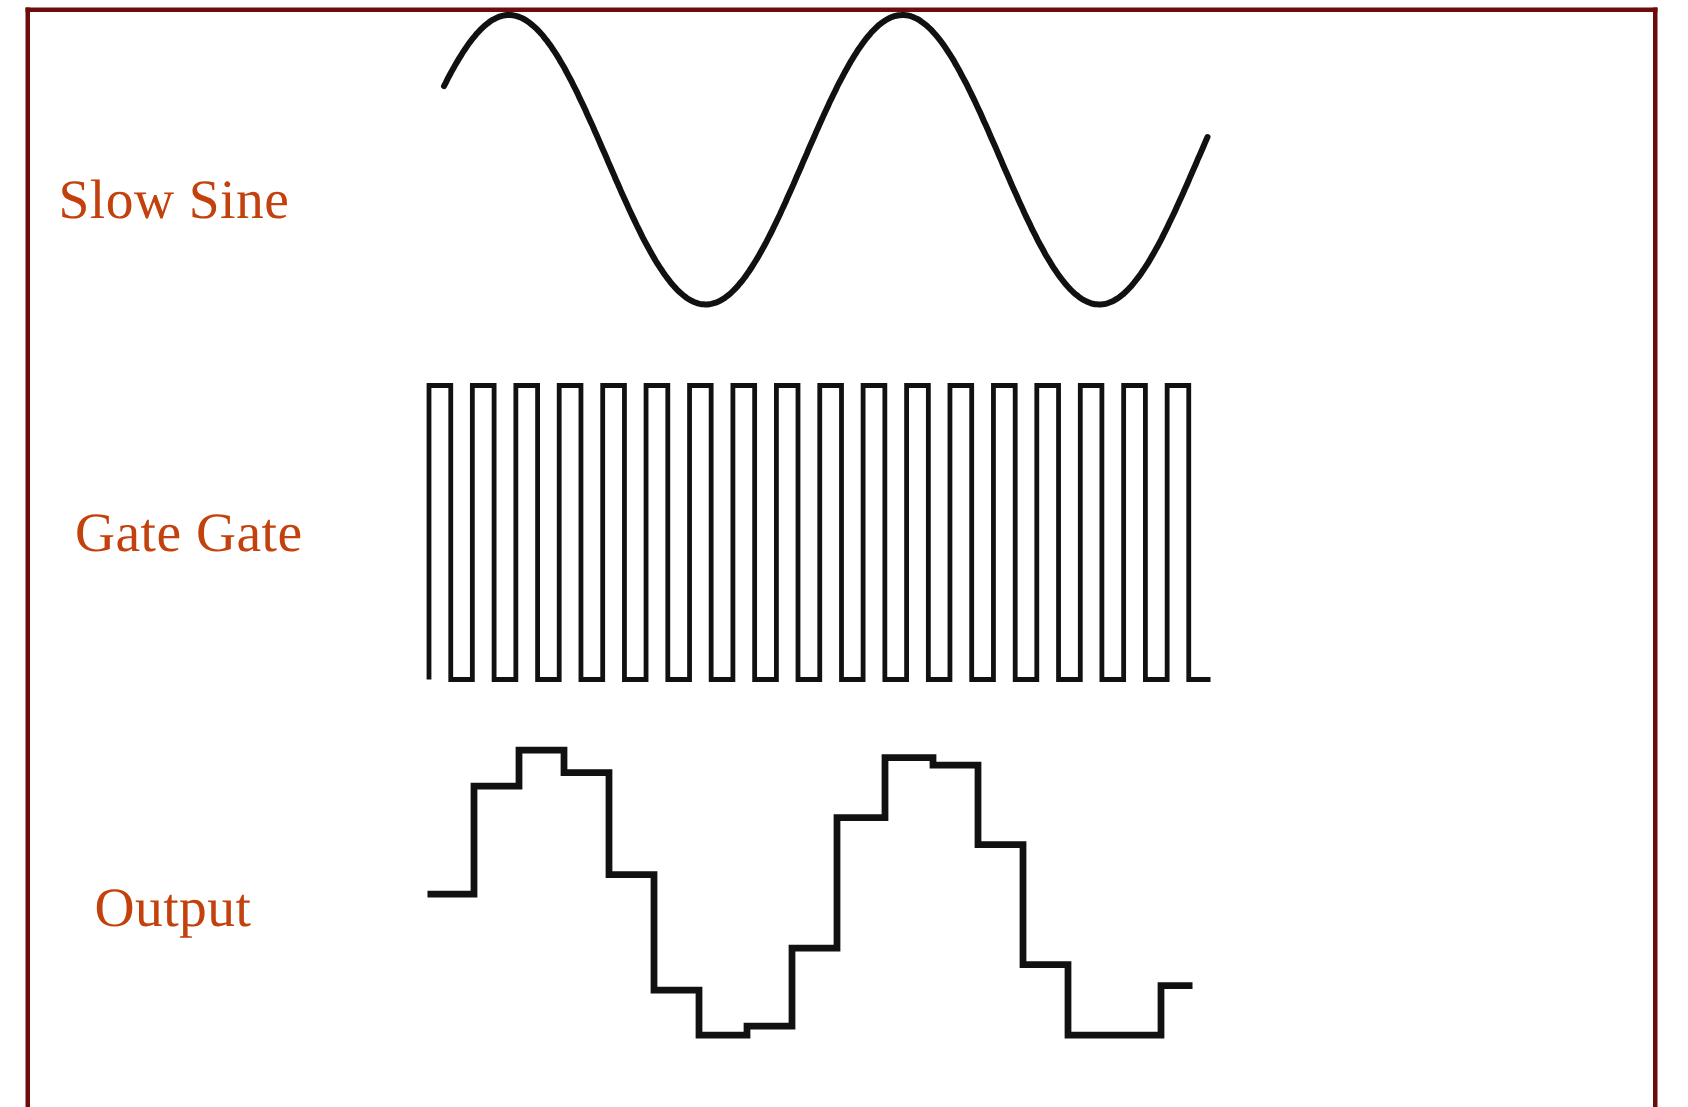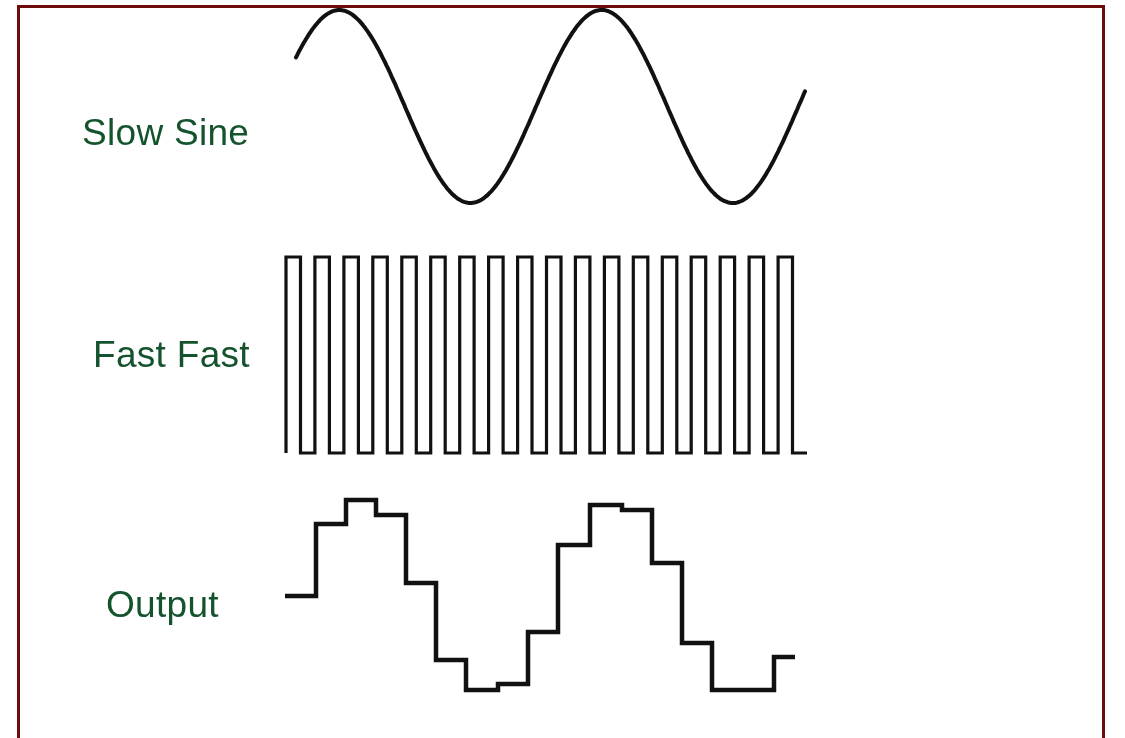--- a/index.html
+++ b/index.html
@@ -4,33 +4,32 @@
   <style>
     html, body { margin: 0; padding: 0; background: #ffffff; }
     body { width: 1125px; height: 738px; position: relative; overflow: hidden; }
     .frame {
       position: absolute; left: 17px; top: 5px; width: 1088px; height: 740px;
       border: 3px solid #6e0b0b; border-bottom: none; box-sizing: border-box;
       background: #ffffff;
     }
     .label {
       position: absolute;
-      font-family: Liberation Sans, sans-serif;
-      font-size: 37px; color: #14532d; white-space: nowrap;
+      font-family: Liberation Serif, serif;
+      font-size: 37px; color: #c2410c; white-space: nowrap;
       letter-spacing: 0.3px;
-      margin-left: 43px;
     }
     svg.waves { position: absolute; left: 0; top: 0; }
   </style>
 </head>
 <body>
 
 <div class="frame"></div>
 
 <div class="label" style="left:39px; top:112px;">Slow Sine</div>
-<div class="label" style="left:50px; top:334px;">Fast Fast</div>
+<div class="label" style="left:50px; top:334px;">Gate Gate</div>
 <div class="label" style="left:63px; top:584px;">Output</div>
 
 <svg class="waves" width="1125" height="738">
   <path id="sine" fill="none" stroke="#111111" stroke-width="4" stroke-linecap="round" d="M296.0 57.4 L297.3 54.9 L298.5 52.4 L299.8 50.0 L301.1 47.6 L302.4 45.3 L303.6 43.1 L304.9 40.9 L306.2 38.8 L307.5 36.7 L308.7 34.7 L310.0 32.8 L311.3 30.9 L312.5 29.1 L313.8 27.4 L315.1 25.8 L316.4 24.2 L317.6 22.7 L318.9 21.3 L320.2 19.9 L321.4 18.7 L322.7 17.5 L324.0 16.4 L325.3 15.4 L326.5 14.5 L327.8 13.6 L329.1 12.9 L330.4 12.2 L331.6 11.6 L332.9 11.1 L334.2 10.7 L335.4 10.4 L336.7 10.2 L338.0 10.0 L339.3 10.0 L340.5 10.0 L341.8 10.2 L343.1 10.4 L344.4 10.7 L345.6 11.1 L346.9 11.6 L348.2 12.2 L349.4 12.8 L350.7 13.6 L352.0 14.4 L353.3 15.4 L354.5 16.4 L355.8 17.5 L357.1 18.6 L358.4 19.9 L359.6 21.2 L360.9 22.6 L362.2 24.1 L363.4 25.7 L364.7 27.3 L366.0 29.1 L367.3 30.8 L368.5 32.7 L369.8 34.6 L371.1 36.6 L372.4 38.7 L373.6 40.8 L374.9 43.0 L376.2 45.2 L377.4 47.5 L378.7 49.9 L380.0 52.3 L381.3 54.8 L382.5 57.3 L383.8 59.8 L385.1 62.4 L386.3 65.1 L387.6 67.7 L388.9 70.4 L390.2 73.2 L391.4 76.0 L392.7 78.8 L394.0 81.6 L395.3 84.4 L396.5 87.3 L397.8 90.2 L399.1 93.1 L400.3 96.0 L401.6 99.0 L402.9 101.9 L404.2 104.8 L405.4 107.8 L406.7 110.7 L408.0 113.6 L409.3 116.6 L410.5 119.5 L411.8 122.4 L413.1 125.3 L414.3 128.2 L415.6 131.0 L416.9 133.9 L418.2 136.7 L419.4 139.4 L420.7 142.2 L422.0 144.9 L423.3 147.6 L424.5 150.2 L425.8 152.8 L427.1 155.4 L428.3 157.9 L429.6 160.4 L430.9 162.8 L432.2 165.1 L433.4 167.4 L434.7 169.7 L436.0 171.9 L437.2 174.0 L438.5 176.1 L439.8 178.1 L441.1 180.0 L442.3 181.9 L443.6 183.7 L444.9 185.4 L446.2 187.1 L447.4 188.7 L448.7 190.2 L450.0 191.6 L451.2 192.9 L452.5 194.2 L453.8 195.4 L455.1 196.5 L456.3 197.5 L457.6 198.5 L458.9 199.3 L460.2 200.1 L461.4 200.7 L462.7 201.3 L464.0 201.8 L465.2 202.2 L466.5 202.6 L467.8 202.8 L469.1 202.9 L470.3 203.0 L471.6 203.0 L472.9 202.8 L474.1 202.6 L475.4 202.3 L476.7 201.9 L478.0 201.5 L479.2 200.9 L480.5 200.2 L481.8 199.5 L483.1 198.7 L484.3 197.7 L485.6 196.7 L486.9 195.7 L488.1 194.5 L489.4 193.2 L490.7 191.9 L492.0 190.5 L493.2 189.0 L494.5 187.5 L495.8 185.8 L497.1 184.1 L498.3 182.3 L499.6 180.5 L500.9 178.5 L502.1 176.6 L503.4 174.5 L504.7 172.4 L506.0 170.2 L507.2 168.0 L508.5 165.7 L509.8 163.3 L511.1 160.9 L512.3 158.5 L513.6 156.0 L514.9 153.4 L516.1 150.8 L517.4 148.2 L518.7 145.5 L520.0 142.8 L521.2 140.1 L522.5 137.3 L523.8 134.5 L525.0 131.7 L526.3 128.8 L527.6 126.0 L528.9 123.1 L530.1 120.2 L531.4 117.2 L532.7 114.3 L534.0 111.4 L535.2 108.4 L536.5 105.5 L537.8 102.6 L539.0 99.6 L540.3 96.7 L541.6 93.8 L542.9 90.9 L544.1 88.0 L545.4 85.1 L546.7 82.2 L548.0 79.4 L549.2 76.6 L550.5 73.8 L551.8 71.1 L553.0 68.3 L554.3 65.7 L555.6 63.0 L556.9 60.4 L558.1 57.8 L559.4 55.3 L560.7 52.9 L562.0 50.4 L563.2 48.1 L564.5 45.8 L565.8 43.5 L567.0 41.3 L568.3 39.2 L569.6 37.1 L570.9 35.1 L572.1 33.1 L573.4 31.3 L574.7 29.5 L576.0 27.7 L577.2 26.1 L578.5 24.5 L579.8 23.0 L581.0 21.5 L582.3 20.2 L583.6 18.9 L584.9 17.7 L586.1 16.6 L587.4 15.6 L588.7 14.6 L589.9 13.8 L591.2 13.0 L592.5 12.3 L593.8 11.7 L595.0 11.2 L596.3 10.8 L597.6 10.5 L598.9 10.2 L600.1 10.1 L601.4 10.0 L602.7 10.0 L603.9 10.1 L605.2 10.3 L606.5 10.6 L607.8 11.0 L609.0 11.5 L610.3 12.1 L611.6 12.7 L612.9 13.4 L614.1 14.3 L615.4 15.2 L616.7 16.2 L617.9 17.2 L619.2 18.4 L620.5 19.6 L621.8 21.0 L623.0 22.4 L624.3 23.8 L625.6 25.4 L626.9 27.0 L628.1 28.7 L629.4 30.5 L630.7 32.4 L631.9 34.3 L633.2 36.3 L634.5 38.3 L635.8 40.4 L637.0 42.6 L638.3 44.8 L639.6 47.1 L640.8 49.5 L642.1 51.9 L643.4 54.3 L644.7 56.8 L645.9 59.3 L647.2 61.9 L648.5 64.6 L649.8 67.2 L651.0 69.9 L652.3 72.7 L653.6 75.4 L654.8 78.2 L656.1 81.1 L657.4 83.9 L658.7 86.8 L659.9 89.7 L661.2 92.6 L662.5 95.5 L663.8 98.4 L665.0 101.3 L666.3 104.3 L667.6 107.2 L668.8 110.2 L670.1 113.1 L671.4 116.0 L672.7 119.0 L673.9 121.9 L675.2 124.8 L676.5 127.6 L677.8 130.5 L679.0 133.3 L680.3 136.1 L681.6 138.9 L682.8 141.7 L684.1 144.4 L685.4 147.1 L686.7 149.7 L687.9 152.4 L689.2 154.9 L690.5 157.4 L691.7 159.9 L693.0 162.3 L694.3 164.7 L695.6 167.0 L696.8 169.3 L698.1 171.5 L699.4 173.6 L700.7 175.7 L701.9 177.7 L703.2 179.7 L704.5 181.6 L705.7 183.4 L707.0 185.1 L708.3 186.8 L709.6 188.4 L710.8 189.9 L712.1 191.3 L713.4 192.7 L714.7 194.0 L715.9 195.2 L717.2 196.3 L718.5 197.3 L719.7 198.3 L721.0 199.2 L722.3 199.9 L723.6 200.6 L724.8 201.2 L726.1 201.7 L727.4 202.2 L728.6 202.5 L729.9 202.8 L731.2 202.9 L732.5 203.0 L733.7 203.0 L735.0 202.9 L736.3 202.7 L737.6 202.4 L738.8 202.0 L740.1 201.5 L741.4 201.0 L742.6 200.4 L743.9 199.6 L745.2 198.8 L746.5 197.9 L747.7 196.9 L749.0 195.9 L750.3 194.7 L751.6 193.5 L752.8 192.2 L754.1 190.8 L755.4 189.3 L756.6 187.7 L757.9 186.1 L759.2 184.4 L760.5 182.7 L761.7 180.8 L763.0 178.9 L764.3 176.9 L765.6 174.9 L766.8 172.8 L768.1 170.6 L769.4 168.4 L770.6 166.1 L771.9 163.8 L773.2 161.4 L774.5 158.9 L775.7 156.4 L777.0 153.9 L778.3 151.3 L779.5 148.7 L780.8 146.0 L782.1 143.3 L783.4 140.6 L784.6 137.8 L785.9 135.0 L787.2 132.2 L788.5 129.4 L789.7 126.5 L791.0 123.6 L792.3 120.7 L793.5 117.8 L794.8 114.9 L796.1 111.9 L797.4 109.0 L798.6 106.0 L799.9 103.1 L801.2 100.2 L802.5 97.2 L803.7 94.3 L805.0 91.4 "></path>
   <path id="gate" fill="none" stroke="#111111" stroke-width="3.2" stroke-linejoin="miter" d="M286 453 L286 257 L300.5 257 L300.5 453 L314.9 453 L314.9 257 L329.4 257 L329.4 453 L343.9 453 L343.9 257 L358.4 257 L358.4 453 L372.8 453 L372.8 257 L387.3 257 L387.3 453 L401.8 453 L401.8 257 L416.3 257 L416.3 453 L430.7 453 L430.7 257 L445.2 257 L445.2 453 L459.7 453 L459.7 257 L474.1 257 L474.1 453 L488.6 453 L488.6 257 L503.1 257 L503.1 453 L517.6 453 L517.6 257 L532.0 257 L532.0 453 L546.5 453 L546.5 257 L561.0 257 L561.0 453 L575.4 453 L575.4 257 L589.9 257 L589.9 453 L604.4 453 L604.4 257 L618.9 257 L618.9 453 L633.3 453 L633.3 257 L647.8 257 L647.8 453 L662.3 453 L662.3 257 L676.8 257 L676.8 453 L691.2 453 L691.2 257 L705.7 257 L705.7 453 L720.2 453 L720.2 257 L734.6 257 L734.6 453 L749.1 453 L749.1 257 L763.6 257 L763.6 453 L778.1 453 L778.1 257 L792.5 257 L792.5 453 L807 453"></path>
   <path id="output" fill="none" stroke="#111111" stroke-width="4.5" stroke-linejoin="miter" d="M285 596 L316 596 L316 524 L346 524 L346 500 L376 500 L376 515 L406 515 L406 583 L436 583 L436 660 L466 660 L466 690 L498 690 L498 684 L528 684 L528 632 L558 632 L558 545 L590 545 L590 505 L622 505 L622 510 L652 510 L652 563 L682 563 L682 643 L712 643 L712 690 L774 690 L774 657 L795 657 "></path>
 </svg>
 
 </body></html>

